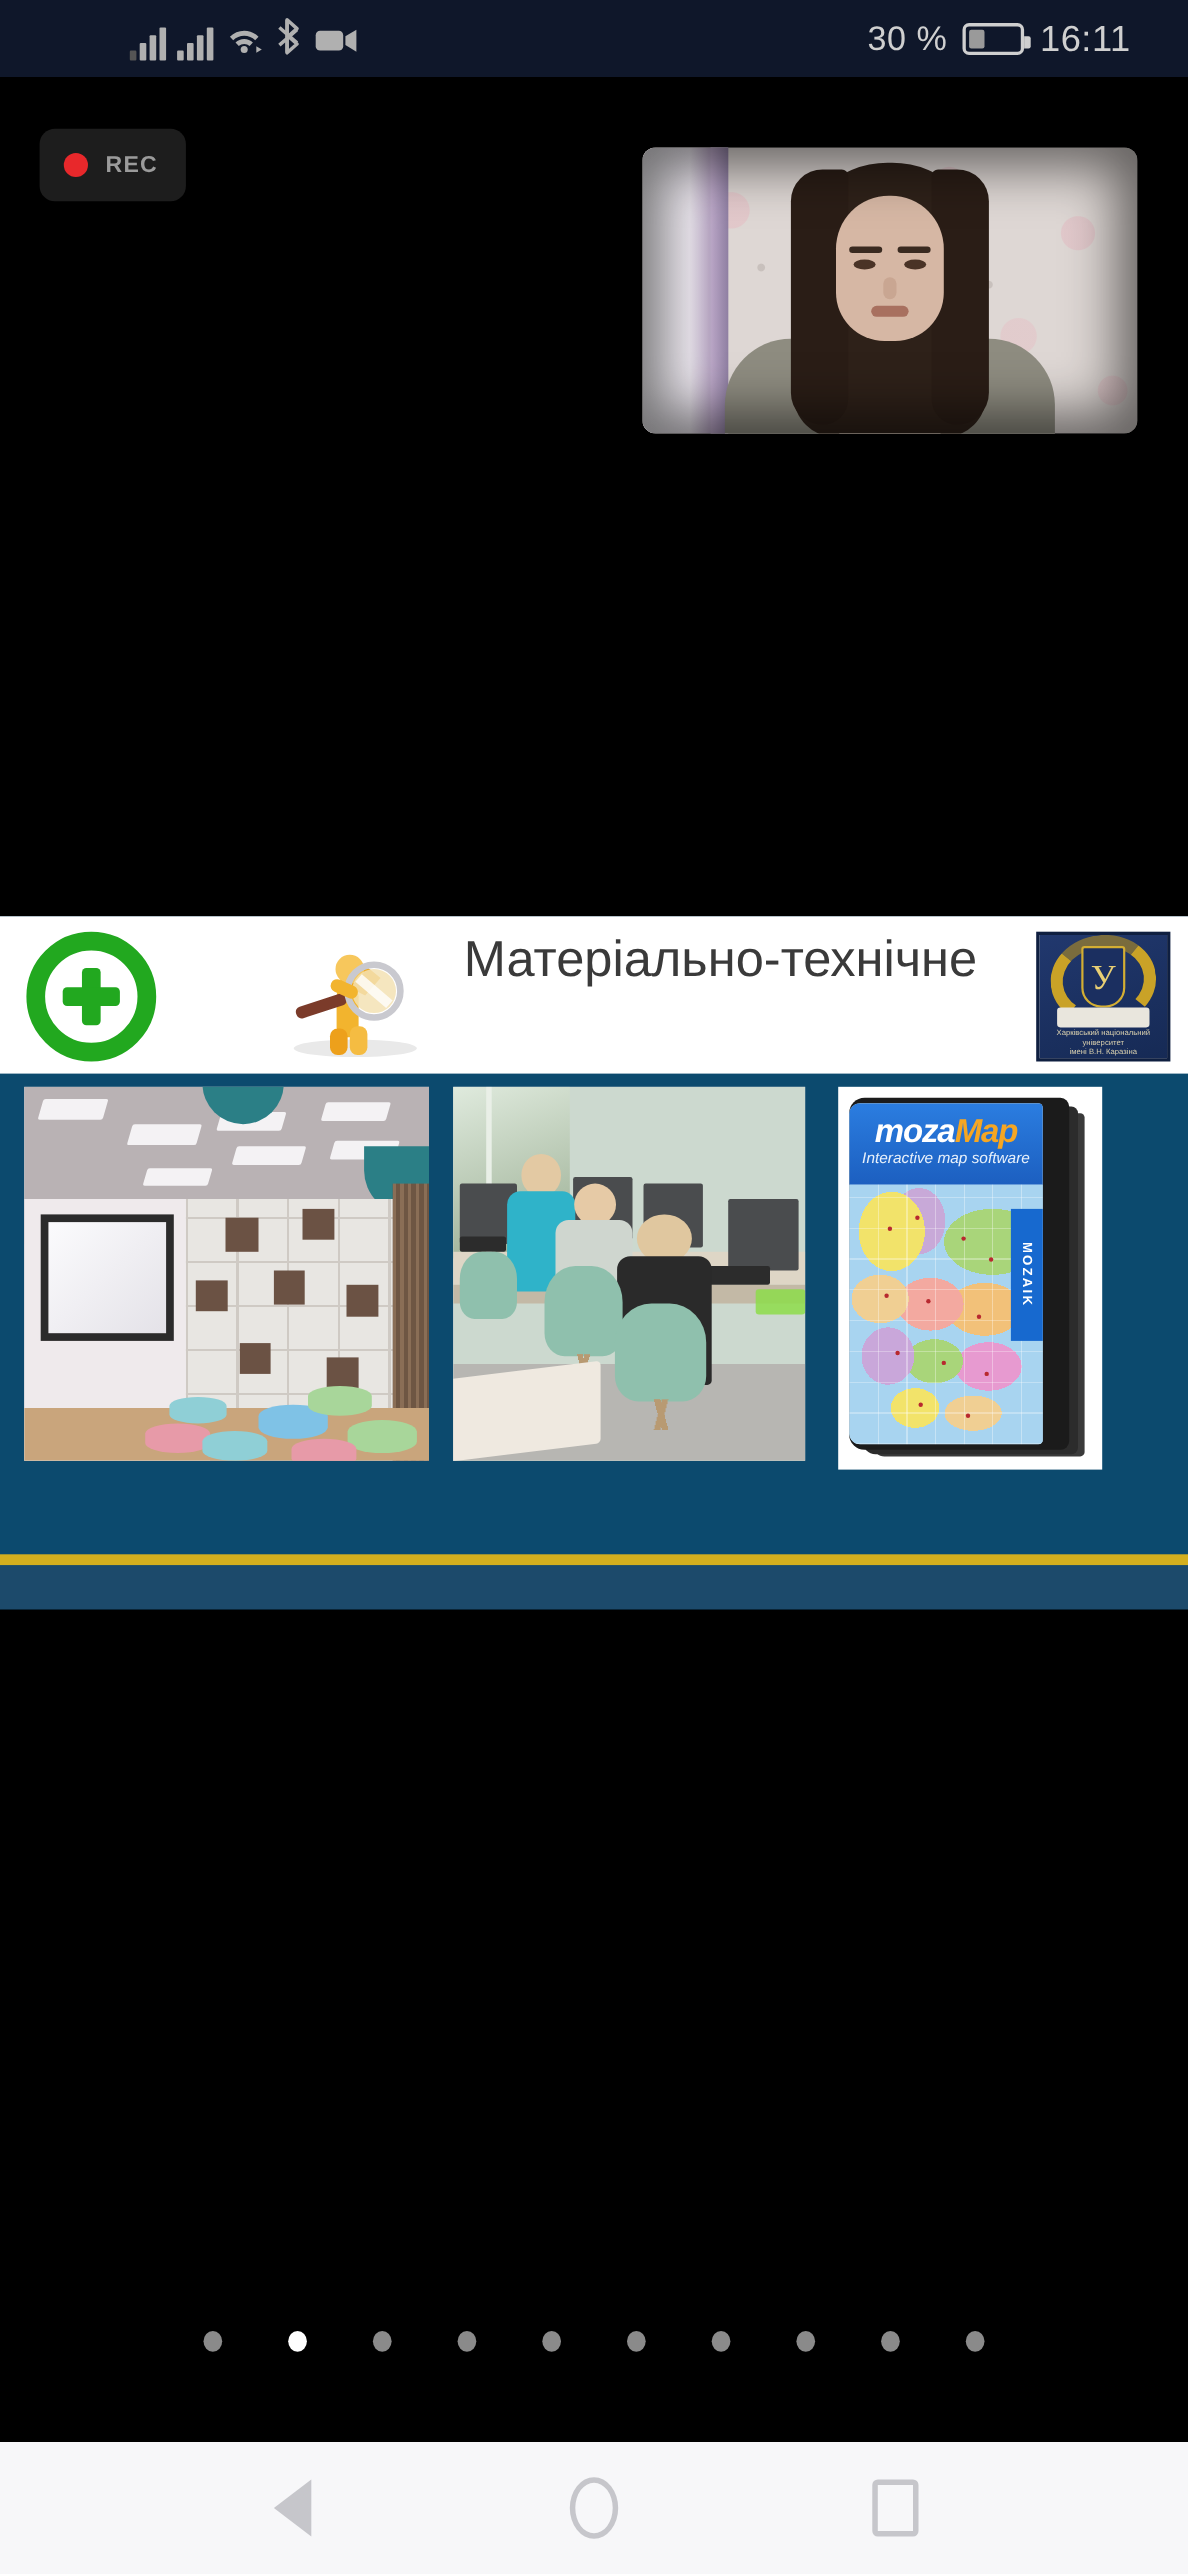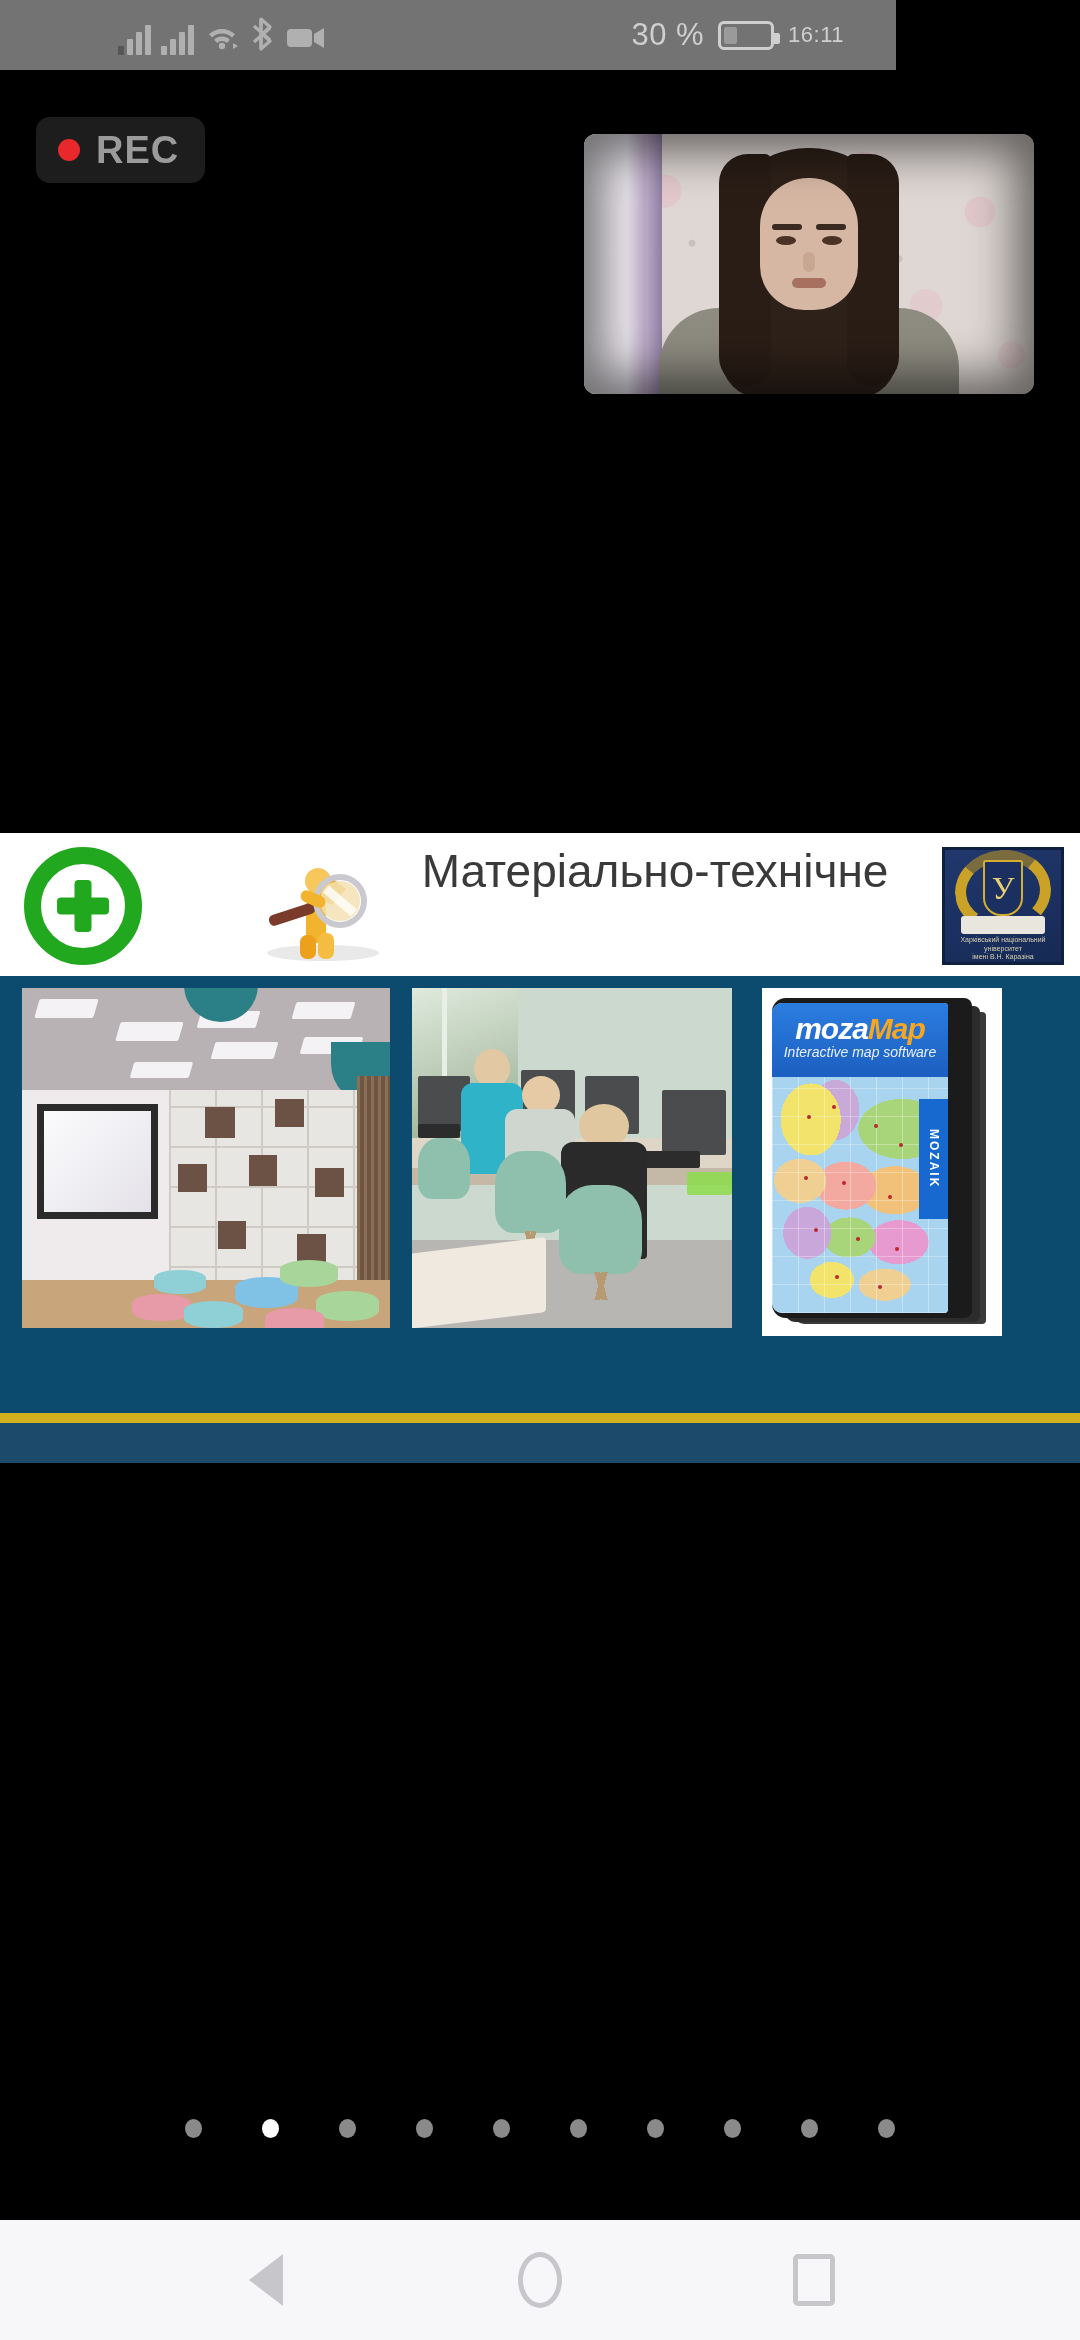--- a/index.html
+++ b/index.html
@@ -3,22 +3,22 @@
 <meta charset="utf-8">
 <style>
   * { margin:0; padding:0; box-sizing:border-box; }
   html,body { width:1080px; height:2340px; background:#000; overflow:hidden; }
   body { font-family:"Liberation Sans", sans-serif; }
 
   #screen { position:relative; width:1080px; height:2340px; background:#000; }
 
   
   #status-bar{
-    position:absolute; left:0; top:0; width:896px; height:70px;
-    display:flex; align-items:center; background:#737373;
+    position:absolute; left:0; top:0; width:1080px; height:70px;
+    display:flex; align-items:center; background:#0f172a;
   }
   .sb-left{ display:flex; align-items:flex-end; gap:10px; padding-left:118px; height:40px; }
   .sb-right{ margin-left:auto; display:flex; align-items:center; gap:14px; padding-right:52px; }
   .sig{ display:flex; align-items:flex-end; gap:3px; height:32px; }
   .sig i{ display:block; width:6px; background:#b0b0b0; border-radius:1px; }
   .sig i:nth-child(1){ height:9px; }
   .sig i:nth-child(2){ height:16px; }
   .sig i:nth-child(3){ height:23px; }
   .sig i:nth-child(4){ height:30px; }
   .sig.dim i:nth-child(1){ background:#555; }
@@ -26,29 +26,29 @@
   .battery-pct{ color:#cfcfcf; font-size:31px; letter-spacing:0.5px; }
   .battery{
     position:relative; width:56px; height:29px; border:3px solid #cfcfcf; border-radius:6px;
     display:flex; align-items:center; padding:3px;
   }
   .battery::after{
     content:""; position:absolute; right:-9px; top:9px; width:6px; height:11px;
     background:#cfcfcf; border-radius:0 2px 2px 0;
   }
   .battery .fill{ height:100%; background:#9a9a9a; border-radius:2px; }
-  .clock{ color:#cfcfcf; font-size:22px; letter-spacing:0.5px; }
+  .clock{ color:#cfcfcf; font-size:33px; letter-spacing:0.5px; }
 
   
   #rec-badge{
     position:absolute; left:36px; top:117px; height:66px; padding:0 26px 0 22px;
     background:#1d1d1d; border-radius:14px; display:flex; align-items:center; gap:16px;
   }
   #rec-badge .dot{ width:22px; height:22px; border-radius:50%; background:#e8282b; }
-  #rec-badge .txt{ color:#9b9b9b; font-size:38px; font-weight:bold; letter-spacing:1px; }
+  #rec-badge .txt{ color:#9b9b9b; font-size:21px; font-weight:bold; letter-spacing:1px; }
 
   
   #webcam{
     position:absolute; left:584px; top:134px; width:450px; height:260px;
     border-radius:12px; overflow:hidden; background:#1a1a1a;
   }
   #webcam .scene{ position:absolute; inset:0; }
   .wallpaper{
     position:absolute; inset:0;
     background-color:#ded7d4;

